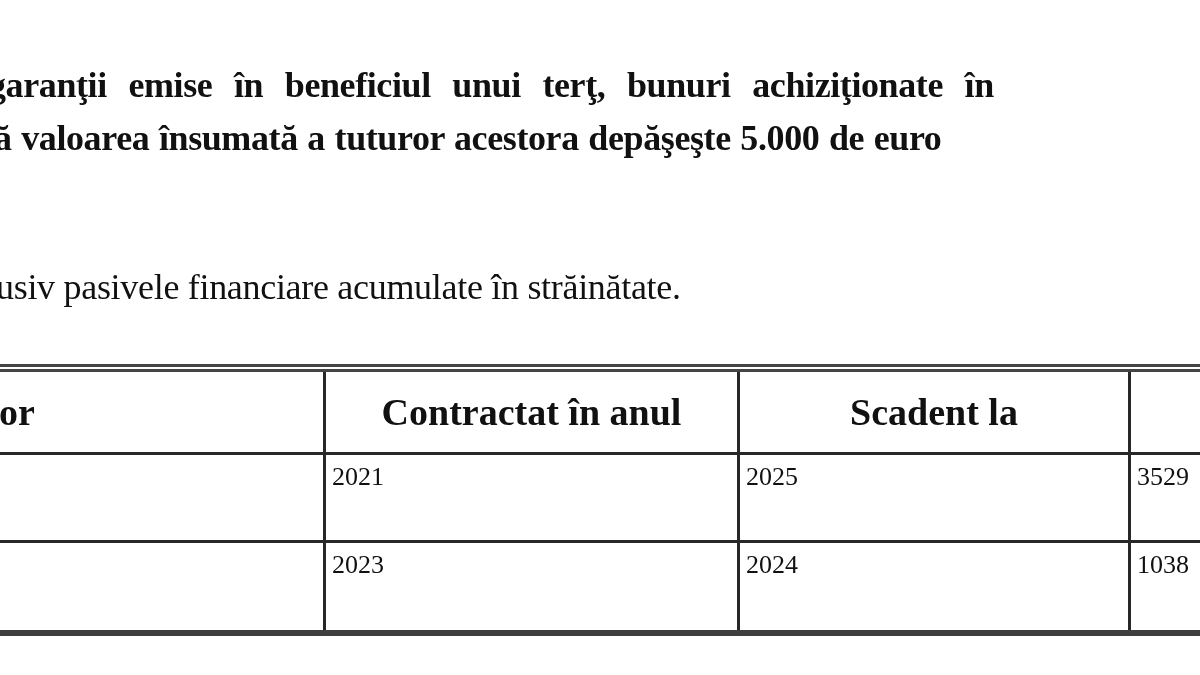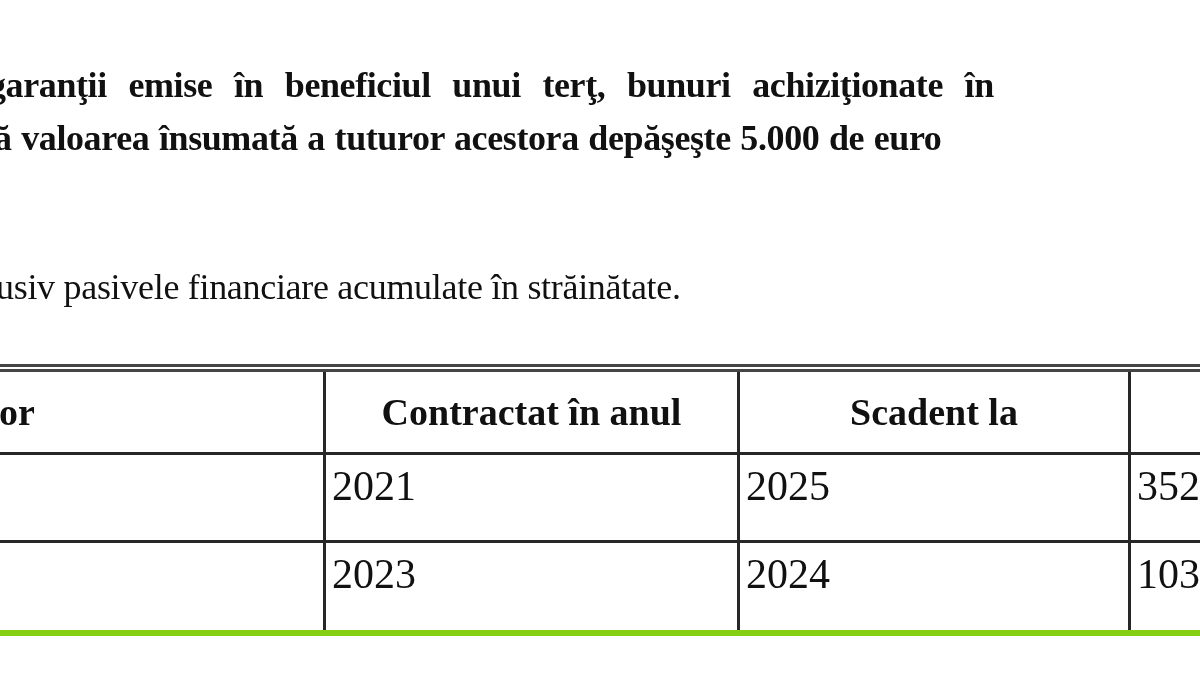--- a/index.html
+++ b/index.html
@@ -75,29 +75,29 @@
     text-align: center;
     vertical-align: middle;
     padding: 0;
   }
   .debts thead th.first {
     text-align: left;
     padding-left: 56px;
   }
   .debts tbody td {
     height: 78px;
-    font-size: 42px;
+    font-size: 26px;
     font-weight: normal;
     text-align: left;
     vertical-align: top;
     padding: 7px 0 0 6px;
     white-space: nowrap;
   }
   .debts tbody tr.last td {
-    border-bottom: 6px solid #84cc16;
+    border-bottom: 6px solid #404040;
     height: 80px;
   }
 </style>
 </head>
 <body>
 
 <div class="canvas">
 
   <div class="heading-line1">garanţii emise în beneficiul unui terţ, bunuri achiziţionate în</div>
 

